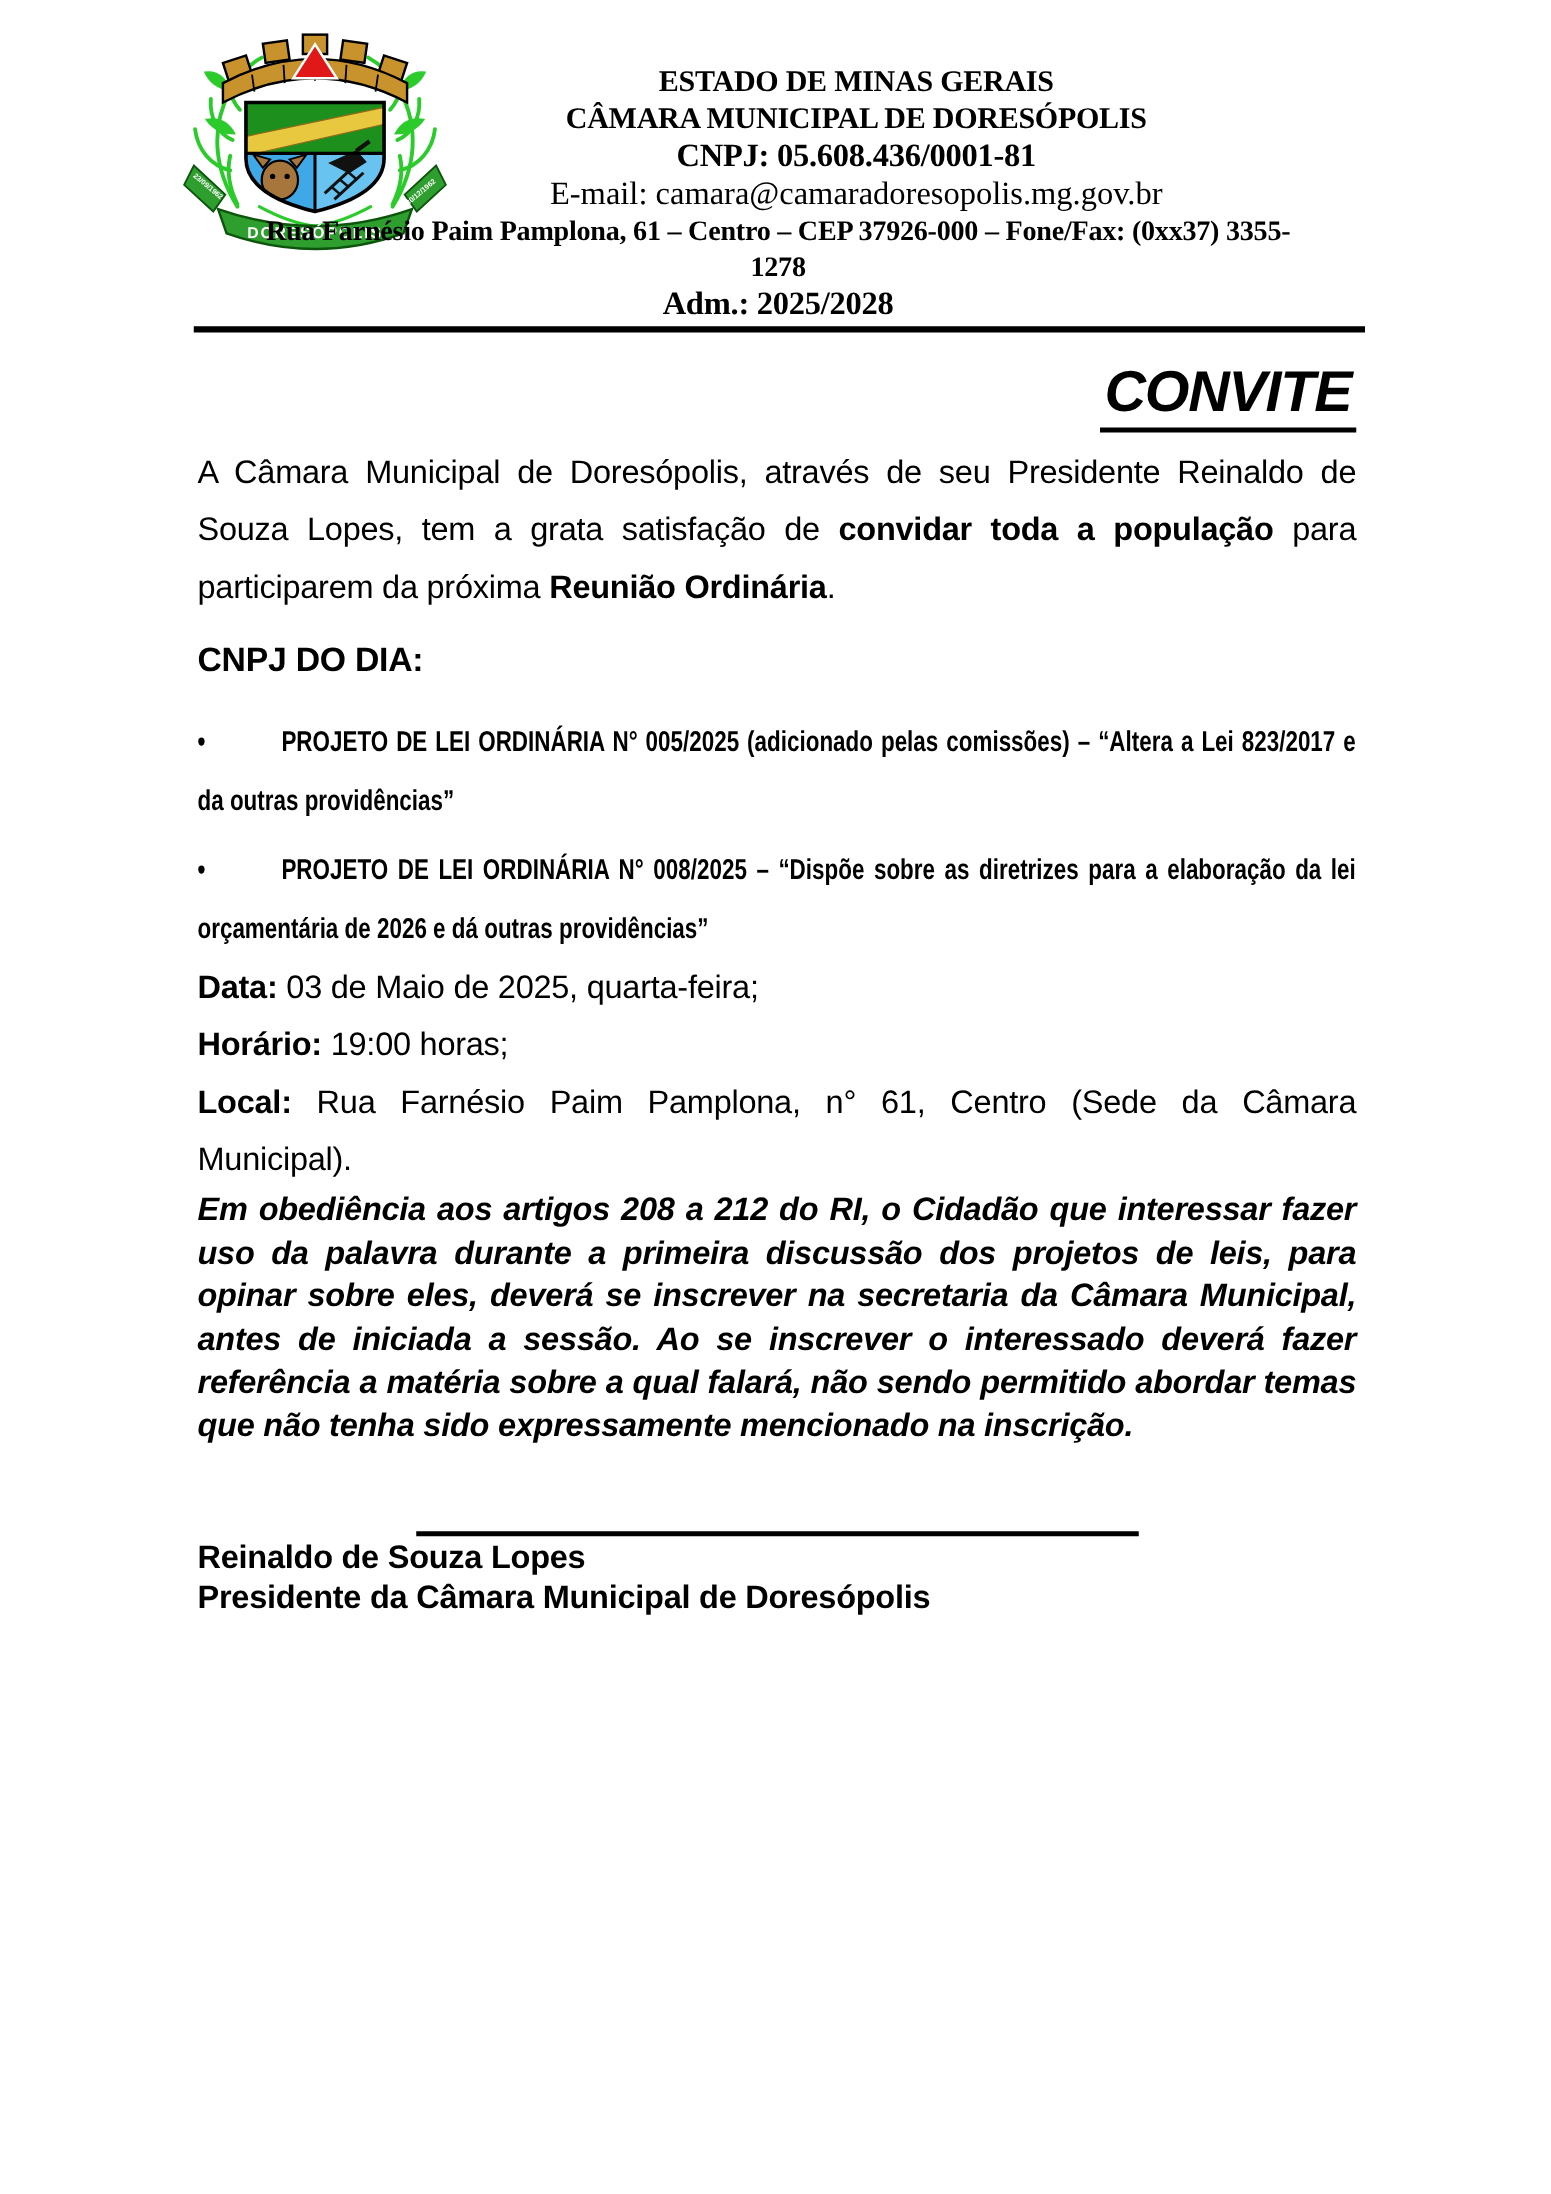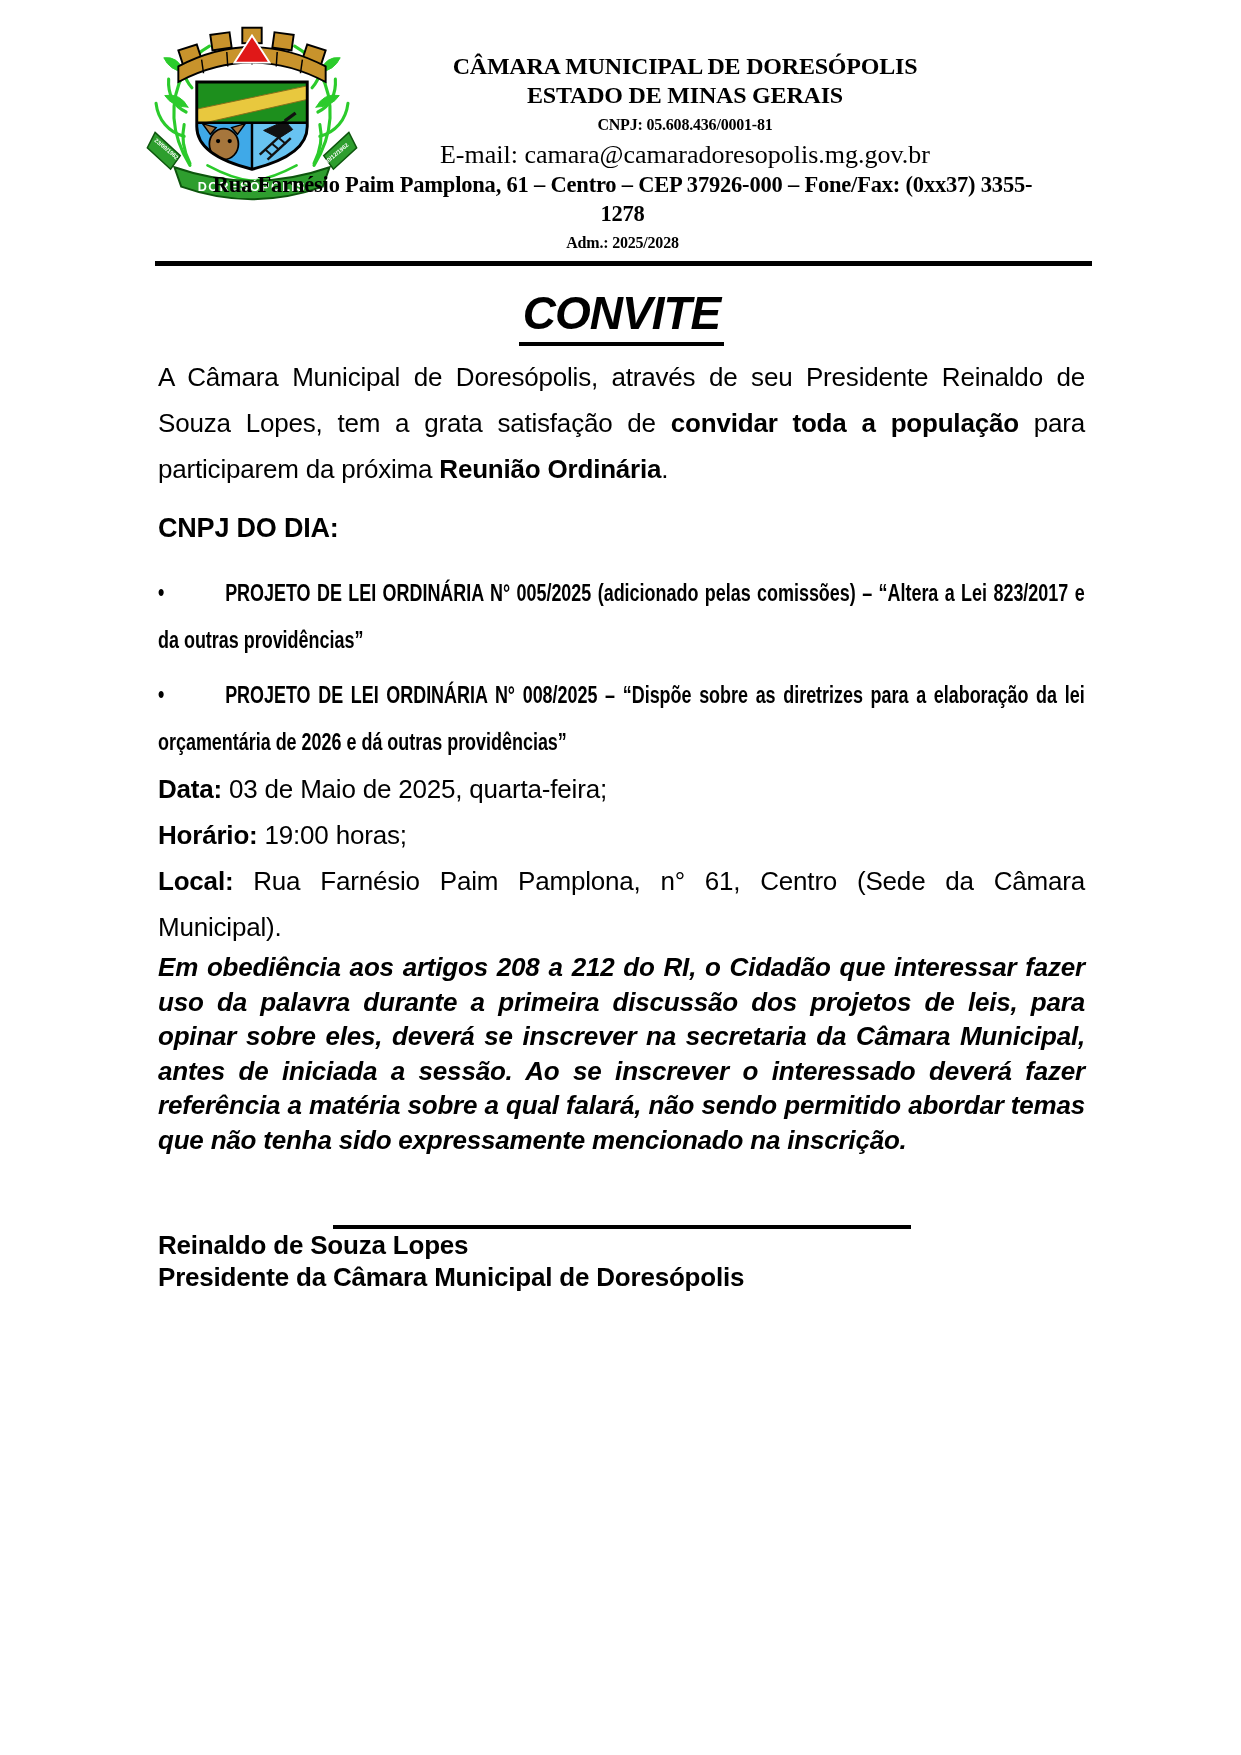--- a/index.html
+++ b/index.html
@@ -12,34 +12,34 @@
     color:#000;
     overflow:hidden;
   }
   
   .header-text{
     position:absolute;left:155px;top:52px;width:935px;
     text-align:center;
     font-family:"Liberation Serif",serif;
   }
   .h-line{font-weight:bold;font-size:24px;line-height:29px;letter-spacing:-0.2px;}
-  .h-line.small{font-size:16px;}
+  .h-line.small{font-size:26px;}
   .h-line.offset{padding-left:125px;}
   .h-email{font-weight:normal;font-size:26px;line-height:31px;padding-left:125px;}
   .h-addr{font-weight:bold;font-size:22.5px;line-height:29px;letter-spacing:-0.2px;}
   .header-rule{
     position:absolute;left:155px;top:261px;width:937px;height:5px;background:#000;
   }
   .logo{position:absolute;left:126px;top:14px;width:252px;height:198px;}
   
   .content{
     position:absolute;left:158px;top:268px;width:927px;
     font-size:26px;line-height:46px;letter-spacing:-0.2px;
   }
-  .title-wrap{text-align:center;margin:20px 0 4px 0;height:62px;text-decoration:underline;}
+  .title-wrap{text-align:right;margin:20px 0 4px 0;height:62px;text-decoration:underline;}
   .doc-title{
     display:inline-block;
     font-size:46px;font-weight:bold;font-style:italic;
     line-height:51px;letter-spacing:-1px;
     border-bottom:4px solid #000;padding:0 4px 3px 4px;
   }
   p{margin:0;}
   .justify{text-align:justify;}
   .p-intro{margin-bottom:16px;}
   .agenda-heading{font-weight:bold;font-size:27px;line-height:40px;margin-bottom:22px;letter-spacing:-0.2px;}
@@ -142,22 +142,22 @@
       <polygon points="30,118 56,142 46,156 22,134" fill="#2E9E2E" stroke="#0d550d" stroke-width="1.5"></polygon>
       <polygon points="230,118 204,142 214,156 238,134" fill="#2E9E2E" stroke="#0d550d" stroke-width="1.5"></polygon>
       <text transform="translate(29,127) rotate(40)" font-size="6" fill="#ffffff" font-family="Liberation Sans, sans-serif" font-weight="bold">23/09/1962</text>
       <text transform="translate(207,151) rotate(-40)" font-size="6" fill="#ffffff" font-family="Liberation Sans, sans-serif" font-weight="bold">30/12/1962</text>
       <path d="M50,154 Q130,182 210,154 L203,174 Q130,200 57,174 Z" fill="#2E9E2E" stroke="#0d550d" stroke-width="2"></path>
       <text x="130" y="178" text-anchor="middle" font-size="13" fill="#ffffff" font-family="Liberation Sans, sans-serif" font-weight="bold" letter-spacing="1.5">DORESÓPOLIS</text>
     </g>
   </svg>
 
   <div class="header-text">
+    <div class="h-line offset">ESTADO DE MINAS GERAIS</div>
     <div class="h-line offset">CÂMARA MUNICIPAL DE DORESÓPOLIS</div>
-    <div class="h-line offset">ESTADO DE MINAS GERAIS</div>
     <div class="h-line offset small">CNPJ: 05.608.436/0001-81</div>
     <div class="h-email">E-mail: camara@camaradoresopolis.mg.gov.br</div>
     <div class="h-addr">Rua Farnésio Paim Pamplona, 61 – Centro – CEP 37926-000 – Fone/Fax: (0xx37) 3355-</div>
     <div class="h-addr">1278</div>
     <div class="h-line small">Adm.: 2025/2028</div>
   </div>
   <div class="header-rule"></div>
 
   <div class="content">
 

